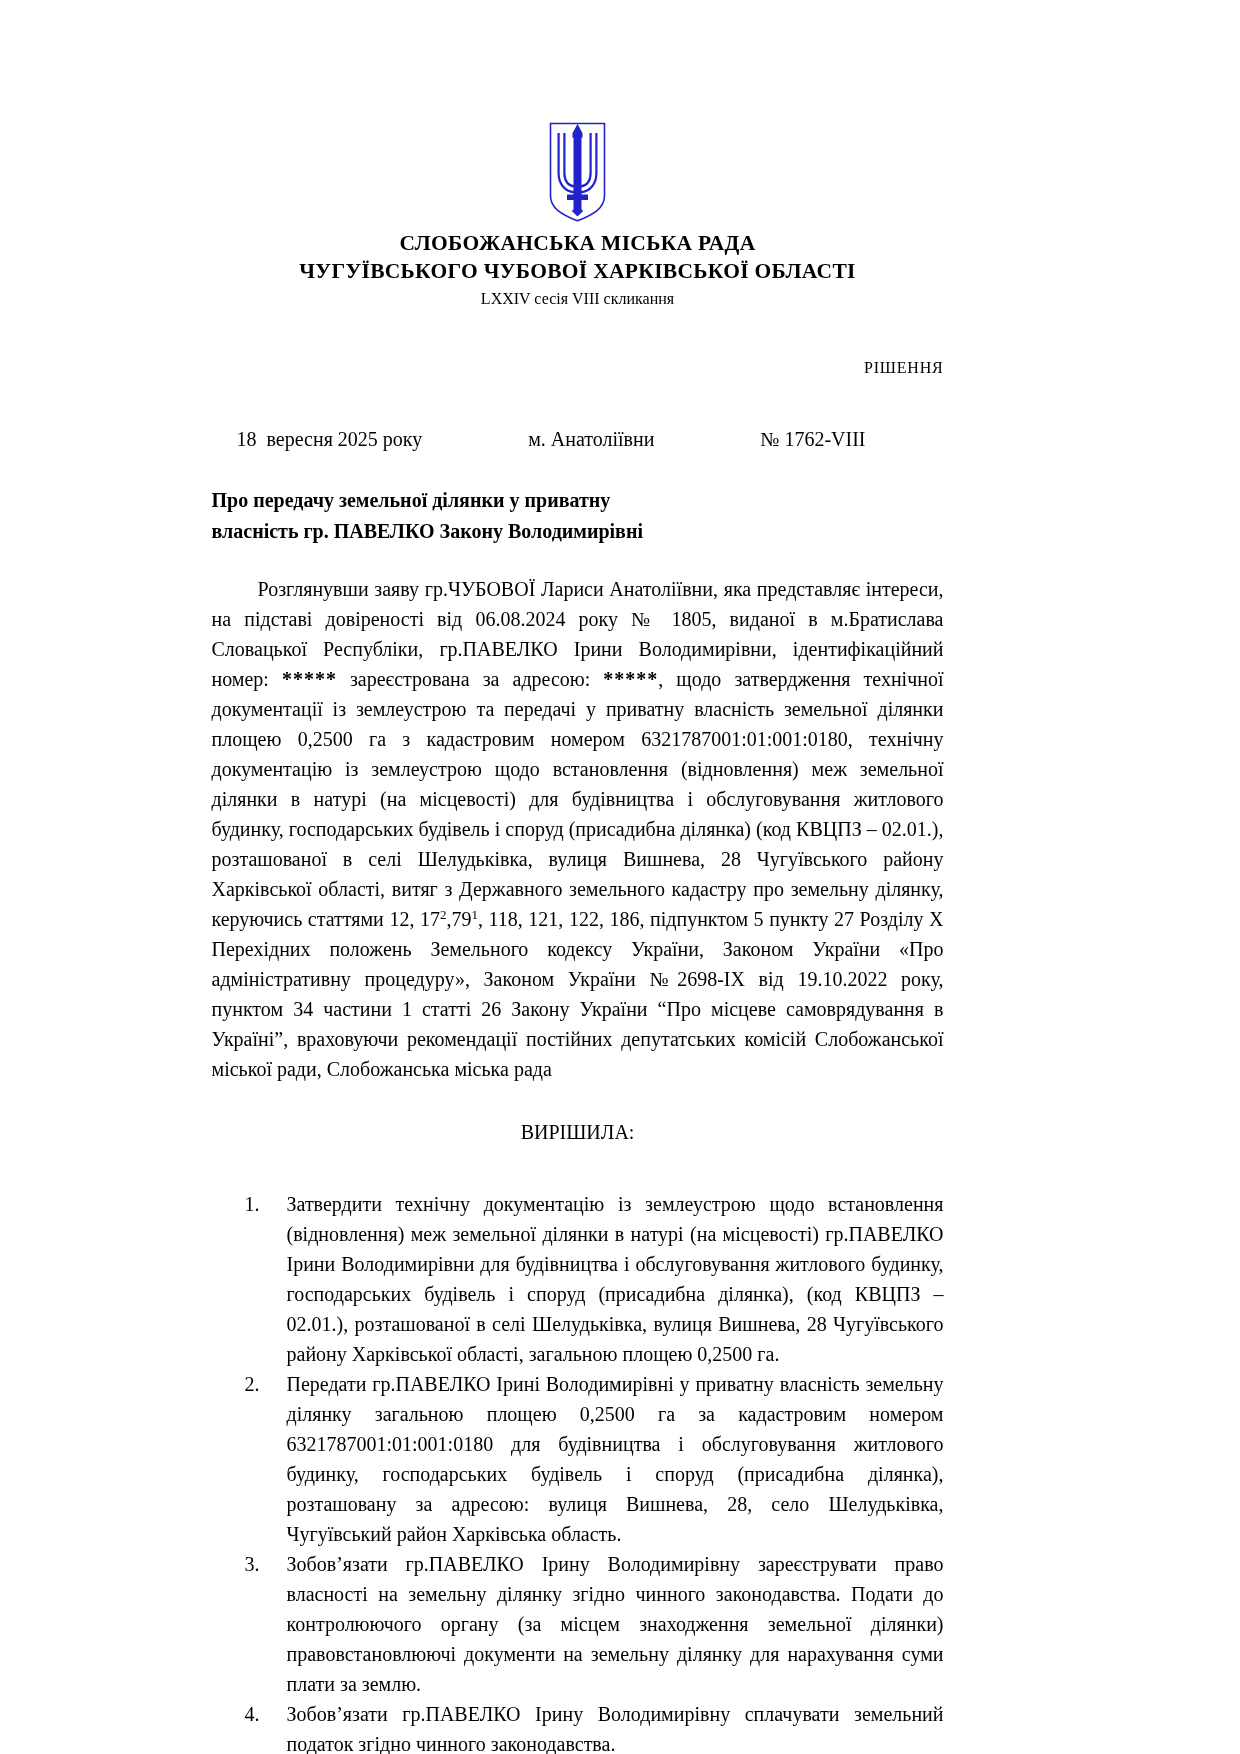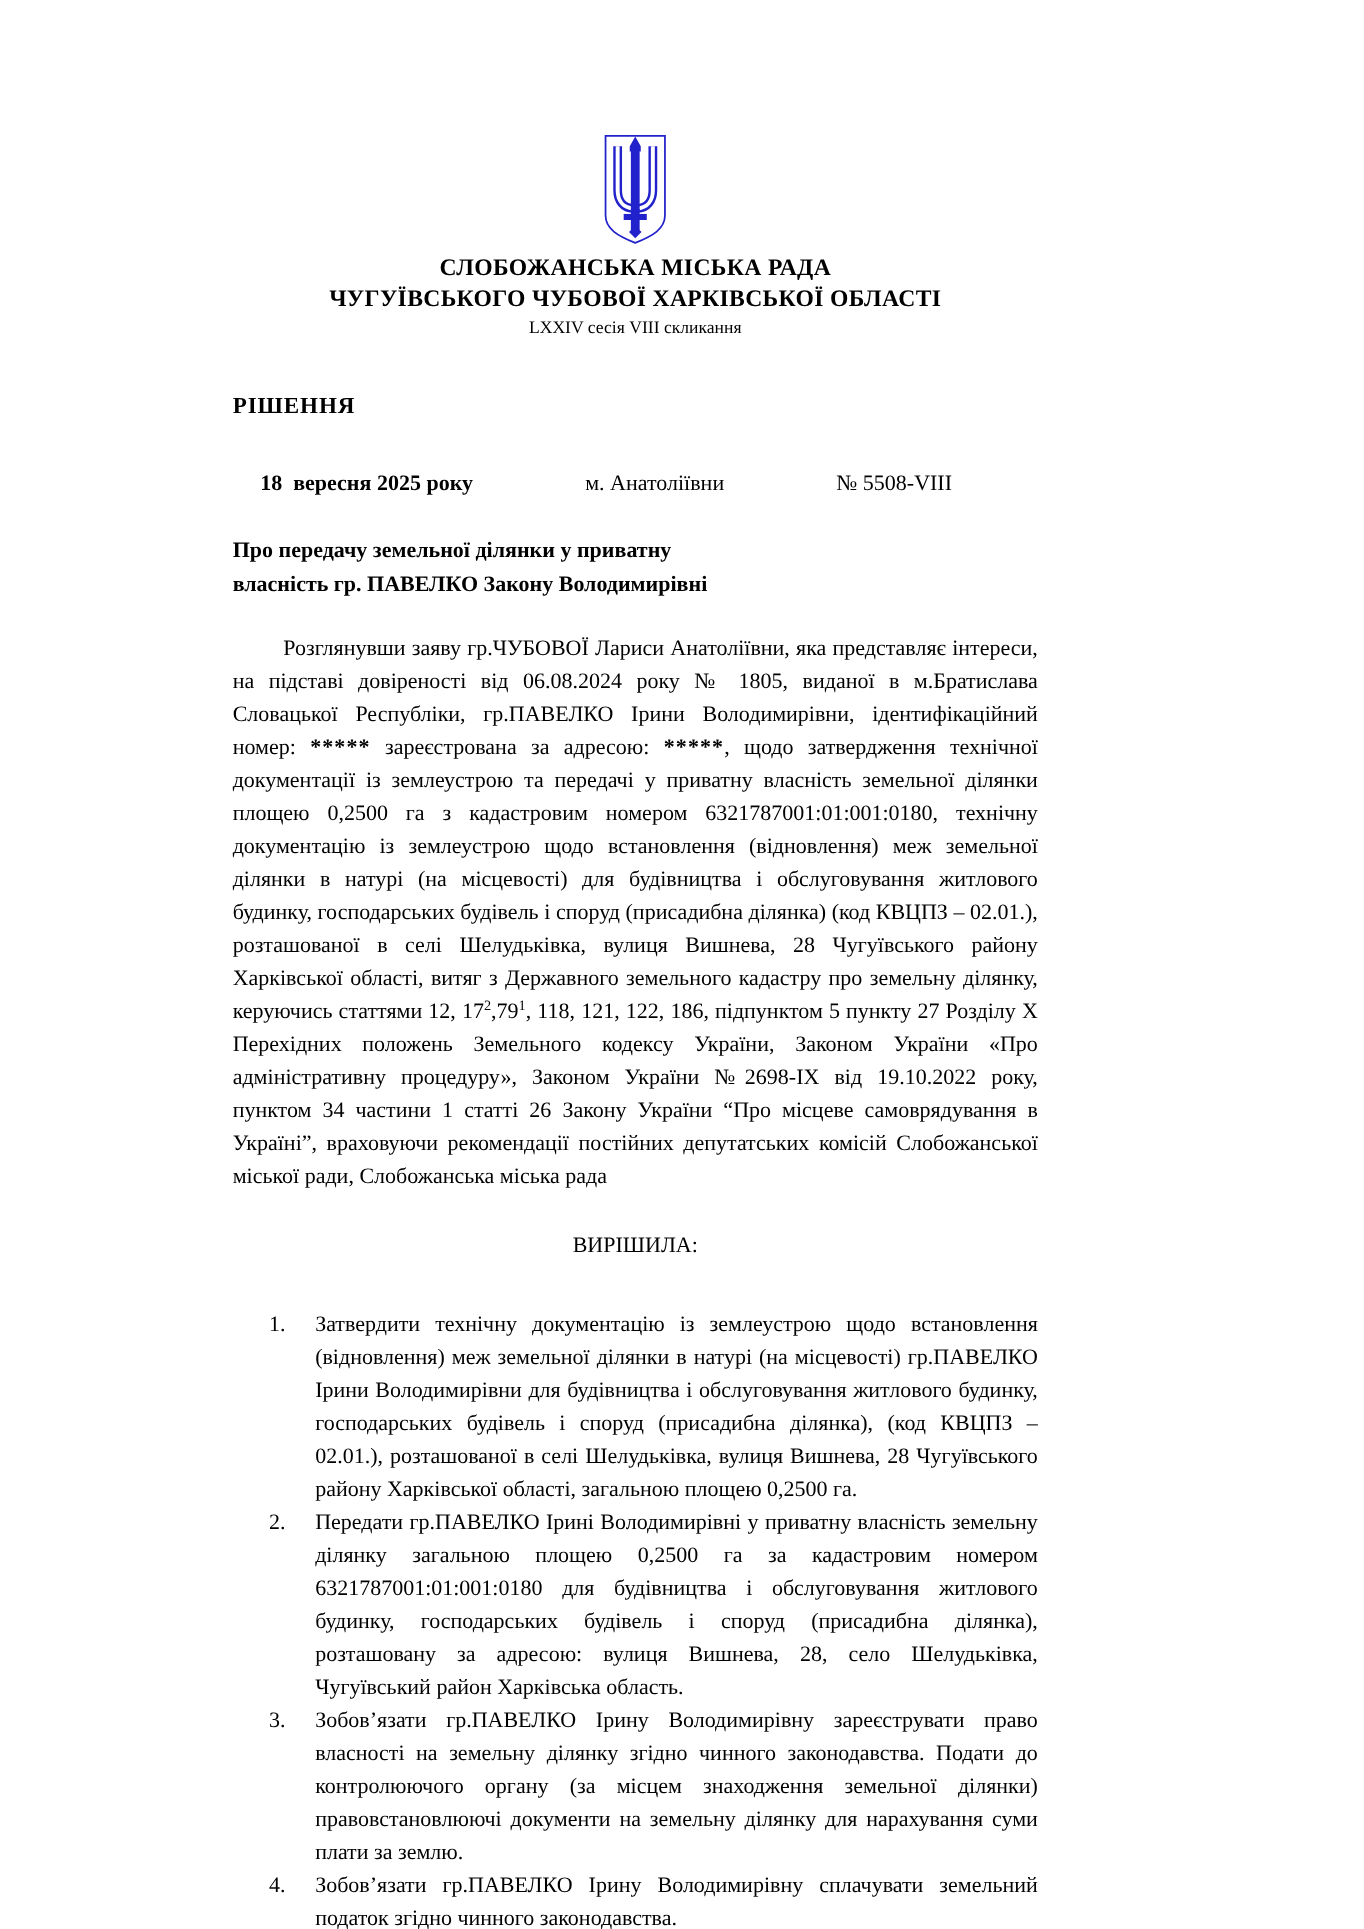--- a/index.html
+++ b/index.html
@@ -13,26 +13,26 @@
     font-family:"Liberation Serif", serif;
     font-size:20px;
     line-height:30px;
     padding:122px 205px 0 120px;
     overflow:hidden;
   }
   .header { text-align:center; }
   .emblem { display:block; margin:0 auto 7px auto; }
   .org-line { font-weight:bold; font-size:21.5px; line-height:28px; letter-spacing:0.3px; }
   .session-line { font-size:16px; line-height:27px; }
-  .doc-type { text-align:left; font-weight:bold; font-size:21px; letter-spacing:0.8px; margin-top:41px; }
+  .doc-type { text-align:right; font-weight:normal; font-size:16px; letter-spacing:0.8px; margin-top:41px; }
   .date-row {
     display:flex; justify-content:space-between; align-items:baseline;
     margin-top:41px; padding-left:25px; padding-right:78px;
   }
-  .ws { white-space:pre-wrap;font-weight:bold; }
+  .ws { white-space:pre-wrap; }
   .subject { font-weight:bold; margin-top:31px; line-height:31px; }
   .intro { margin:27px 0 0 0; text-align:justify; text-indent:46px; }
   .intro .b { font-weight:bold; letter-spacing:1px; }
   sup { font-size:13px; line-height:0; vertical-align:7px; }
   .resolved { margin-top:33px;text-align:center; }
   .list { margin-top:42px; }
   .li { display:flex; }
   .li-num { flex:none; width:75px; padding-left:33px; box-sizing:border-box; }
   .li-text { flex:1 1 auto; text-align:justify; }
 </style>
@@ -57,21 +57,21 @@
     <div class="org-line">СЛОБОЖАНСЬКА МІСЬКА РАДА</div>
     <div class="org-line">ЧУГУЇВСЬКОГО ЧУБОВОЇ ХАРКІВСЬКОЇ ОБЛАСТІ</div>
     <div class="session-line">LXXIV сесія VIII скликання</div>
   </div>
 
   <div class="doc-type">РІШЕННЯ</div>
 
   <div class="date-row">
     <span class="ws">18  вересня 2025 року</span>
     <span>м. Анатоліївни</span>
-    <span>№ 5508-VIII</span>
+    <span>№ 1762-VIII</span>
   </div>
 
   <div class="subject">
     <div>Про передачу земельної ділянки у приватну</div>
     <div>власність гр. ПАВЕЛКО Закону Володимирівні</div>
   </div>
 
   <p class="intro"><span>Розглянувши заяву гр.ЧУБОВОЇ Лариси Анатоліївни, яка представляє інтереси, на підставі довіреності від 06.08.2024 року № 1805, виданої в м.Братислава Словацької Республіки, гр.ПАВЕЛКО Ірини Володимирівни, ідентифікаційний номер: </span><span class="b">*****</span><span> зареєстрована за адресою: </span><span class="b">*****</span><span>, щодо затвердження технічної документації із землеустрою та передачі у приватну власність земельної ділянки площею 0,2500 га з кадастровим номером 6321787001:01:001:0180, технічну документацію із землеустрою щодо встановлення (відновлення) меж земельної ділянки в натурі (на місцевості) для будівництва і обслуговування житлового будинку, господарських будівель і споруд (присадибна ділянка) (код КВЦПЗ – 02.01.),  розташованої в селі Шелудьківка, вулиця Вишнева, 28 Чугуївського району Харківської області, витяг з Державного земельного кадастру про земельну ділянку, керуючись статтями 12, 17</span><sup>2</sup><span>,79</span><sup>1</sup><span>, 118, 121, 122, 186, підпунктом 5 пункту 27 Розділу X Перехідних положень Земельного кодексу України, Законом України «Про адміністративну процедуру», Законом України №2698-IX від 19.10.2022 року, пунктом 34 частини 1 статті 26  Закону  України “Про  місцеве самоврядування в Україні”, враховуючи рекомендації постійних депутатських комісій Слобожанської міської ради, Слобожанська міська  рада</span></p>
 
   <div class="resolved">ВИРІШИЛА:</div>

